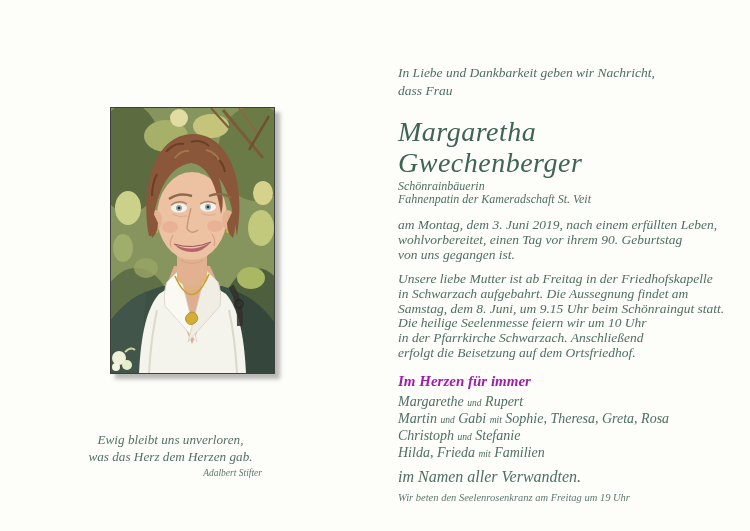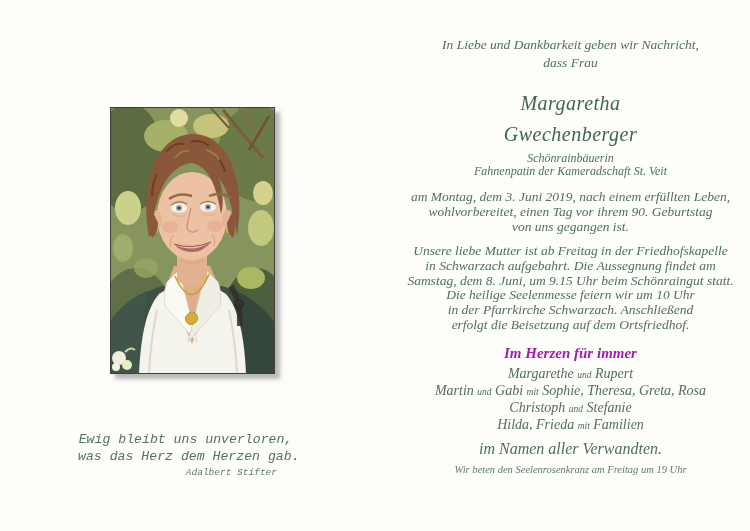--- a/index.html
+++ b/index.html
@@ -22,46 +22,45 @@
     width: 163px; height: 265px;
     border: 1px solid #3f3f3d;
     box-shadow: 5px 5px 4px rgba(128,128,128,0.55);
     background: #86945d;
   }
   .photo-wrap svg { display: block; width: 100%; height: 100%; }
 
   
   .quote {
     position: absolute;
-    left: 78px; top: 431px;
+    left: 63px; top: 431px;
     width: 215px;
     text-align: center;
     font-size: 13.2px;
     line-height: 17px;
     color: #53725f;
-    font-family: Liberation Mono, monospace;
   }
   .quote .attribution {
     font-size: 9.5px;
     line-height: 12px;
     text-align: right;
     padding-right: 16px;
     margin-top: 2px;
     color: #5d7a6b;
   }
 
   
   .announce {
     position: absolute;
-    left: 398px; top: 36px;
+    left: 398px; top: 64px;
     width: 345px;
-    text-align: center;
+    text-align: left;
   }
   .intro { font-size: 13.5px; line-height: 18px; }
-  .name-block { margin-top: 16px; font-size: 20px; line-height: 31px; color: #3f6354; letter-spacing: 0.5px; }
+  .name-block { margin-top: 16px; font-size: 28px; line-height: 31px; color: #3f6354; letter-spacing: 0.5px; }
   .honorifics { margin-top: 2px; font-size: 12px; line-height: 12.5px; }
   .para { font-size: 13.5px; line-height: 14.9px; }
   .para-passing { margin-top: 13px; }
   .para-funeral { margin-top: 9px; }
   .mourners-heading { margin-top: 12px; font-size: 15px; line-height: 16px; font-weight: bold; color: #a21caf; }
   .mourners { margin-top: 5px; font-size: 14px; line-height: 15px; }
   .conj { font-size: 9.5px; }
   .closing { margin-top: 7px; font-size: 16px; line-height: 16px; }
   .rosary { margin-top: 7px; font-size: 10.5px; line-height: 12px; color: #5d7a6b; }
 </style>

